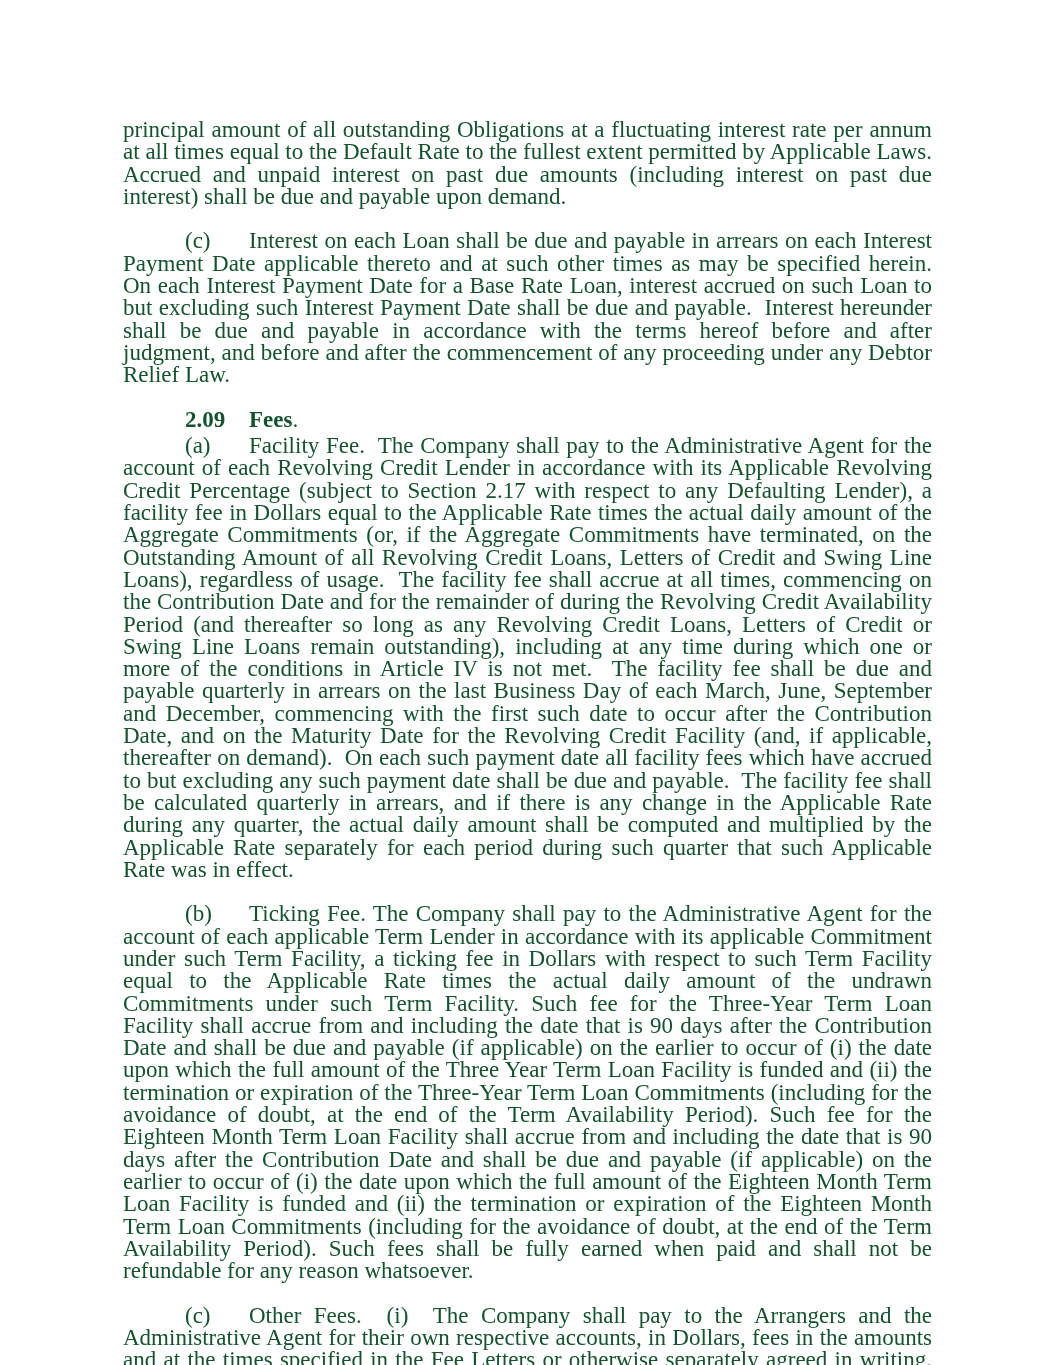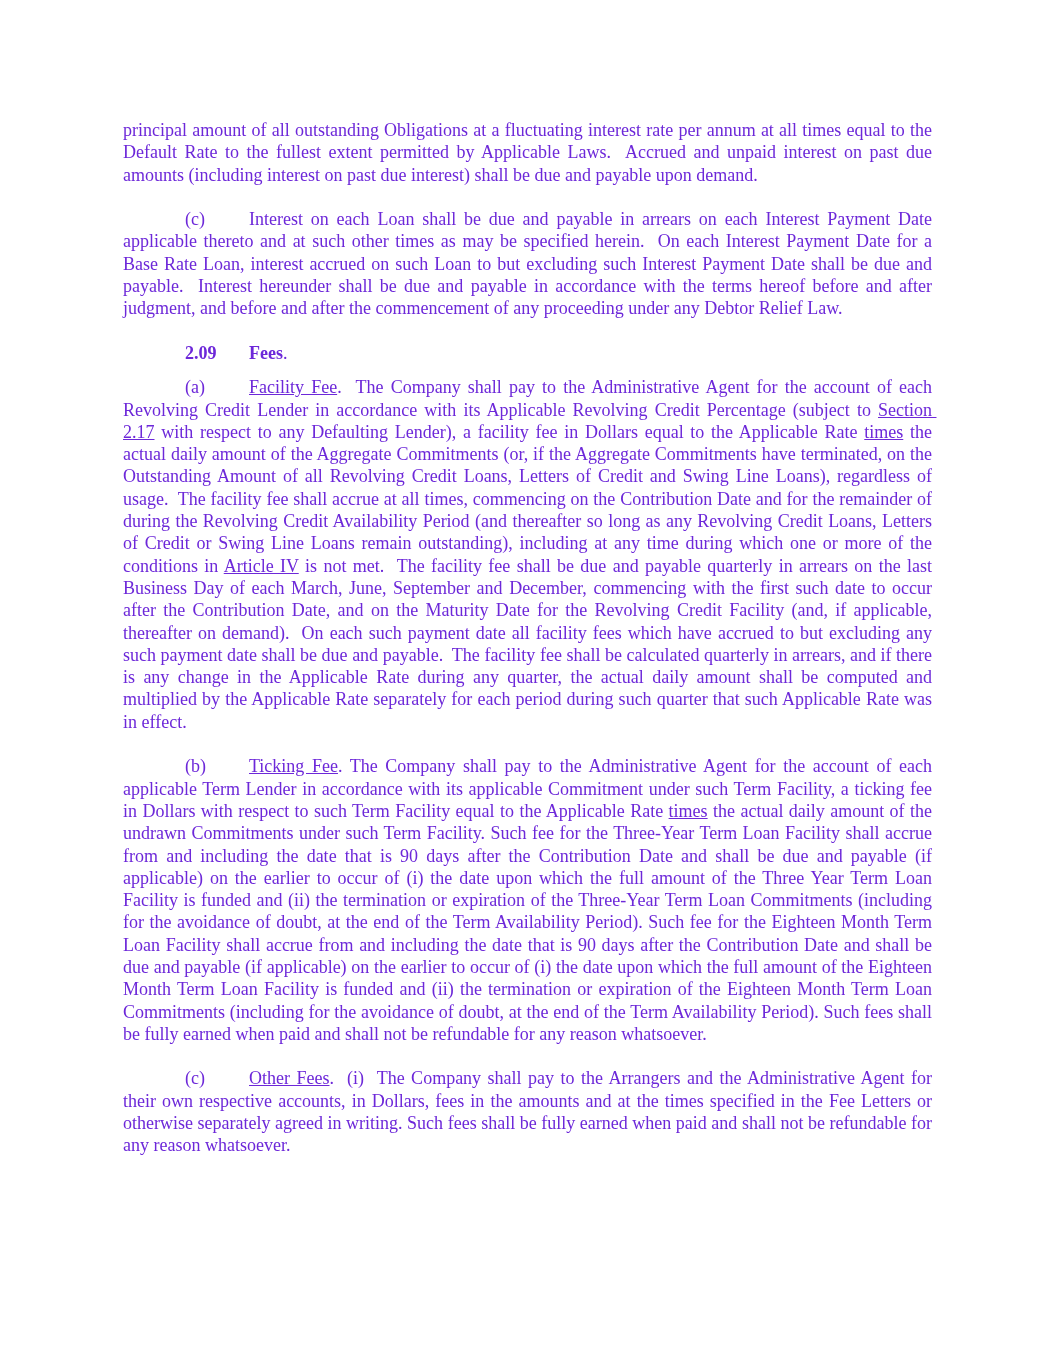--- a/index.html
+++ b/index.html
@@ -5,23 +5,23 @@
   html, body {
     margin: 0;
     padding: 0;
     background: #ffffff;
   }
   .page {
     position: relative;
     width: 1055px;
     height: 1365px;
     background: #ffffff;
-    color: #6d28d9;
+    color: #14532d;
     font-family: "Liberation Serif", serif;
-    font-size: 18px;
+    font-size: 23px;
     line-height: 22.3px;
     overflow: hidden;
   }
   .content {
     position: absolute;
     left: 123px;
     top: 119px;
     width: 809px;
   }
   .para {
@@ -31,27 +31,27 @@
   }
   .indent {
     text-indent: 62px;
   }
   .label {
     display: inline-block;
     width: 64px;
     text-indent: 0;
   }
   .heading {
-    margin: 0 0 12px 0;
+    margin: 0 0 4px 0;
     text-align: left;
     text-indent: 62px;
     white-space: pre-wrap;
   }
   .bold { font-weight: bold; }
-  .u { text-decoration: underline; }
+  .u { }
   .footer {
     position: absolute;
     left: 0;
     right: 0;
     top: 1262px;
     text-align: center;
   }
 </style>
 </head>
 <body>

